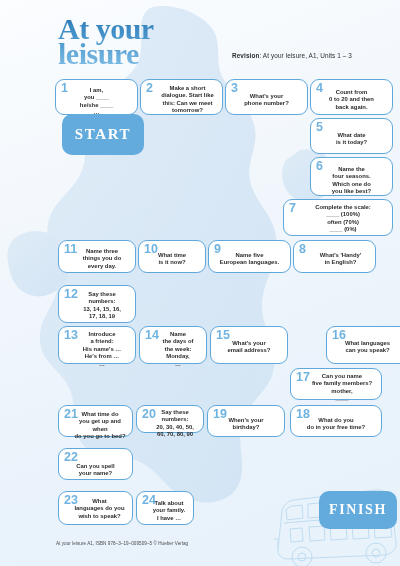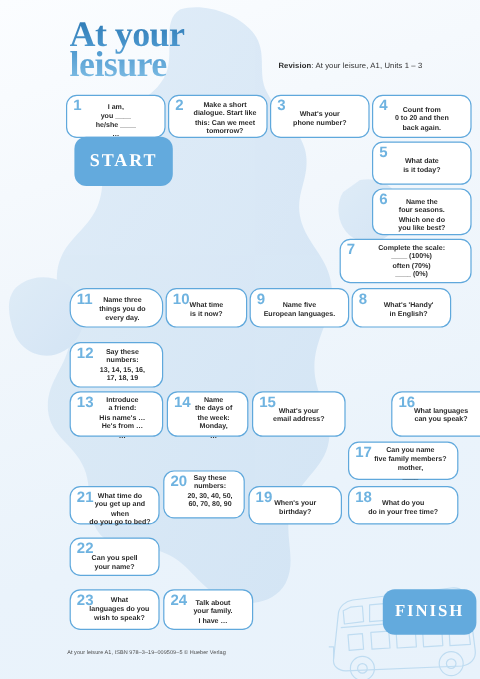--- a/index.html
+++ b/index.html
@@ -197,21 +197,21 @@
   <div class="card" id="c9" style="left:208px;top:240px;width:83px;height:33px;">
       <span class="num">9</span>
       <span class="txt" style="top:11px;">Name five
 European languages.</span>
     </div>
   <div class="card" id="c10" style="left:138px;top:240px;width:68px;height:33px;">
       <span class="num">10</span>
       <span class="txt" style="top:11px;">What time
 is it now?</span>
     </div>
-  <div class="card" id="c11" style="left:58px;top:240px;width:78px;height:33px;border-radius:14px;">
+  <div class="card" id="c11" style="left:58px;top:240px;width:78px;height:33px;">
       <span class="num">11</span>
       <span class="txt" style="top:7px;padding-left:14px;">Name three
 things you do
 every day.</span>
     </div>
 
   <div class="card" id="c12" style="left:58px;top:285px;width:78px;height:38px;">
       <span class="num">12</span>
       <span class="txt" style="top:5px;padding-left:14px;">Say these
 numbers:
@@ -257,21 +257,21 @@
       <span class="num">18</span>
       <span class="txt" style="top:11px;">What do you
 do in your free time?</span>
     </div>
 
   <div class="card" id="c19" style="left:207px;top:405px;width:78px;height:32px;">
       <span class="num">19</span>
       <span class="txt" style="top:11px;">When's your
 birthday?</span>
     </div>
-  <div class="card" id="c20" style="left:136px;top:392px;width:68px;height:40px;">
+  <div class="card" id="c20" style="left:136px;top:405px;width:68px;height:28px;">
       <span class="num">20</span>
       <span class="txt" style="top:3px;padding-left:14px;">Say these
 numbers:
 20, 30, 40, 50,
 60, 70, 80, 90</span>
     </div>
   <div class="card" id="c21" style="left:58px;top:405px;width:75px;height:32px;">
       <span class="num">21</span>
       <span class="txt" style="top:5px;padding-left:13px;">What time do
 you get up and when
@@ -283,21 +283,21 @@
       <span class="txt" style="top:14px;">Can you spell
 your name?</span>
     </div>
 
   <div class="card" id="c23" style="left:58px;top:491px;width:75px;height:34px;">
       <span class="num">23</span>
       <span class="txt" style="top:6px;padding-left:12px;">What
 languages do you
 wish to speak?</span>
     </div>
-  <div class="card" id="c24" style="left:136px;top:491px;width:75px;height:34px;">
+  <div class="card" id="c24" style="left:136px;top:491px;width:58px;height:34px;">
       <span class="num">24</span>
       <span class="txt" style="top:8px;padding-left:12px;">Talk about
 your family.
 I have …</span>
     </div>
 
   <div class="pill" id="start-button">START</div>
   <div class="pill" id="finish-button">FINISH</div>
 
   <div class="footer">At your leisure A1, ISBN 978–3–19–009509–5 © Hueber Verlag</div>

